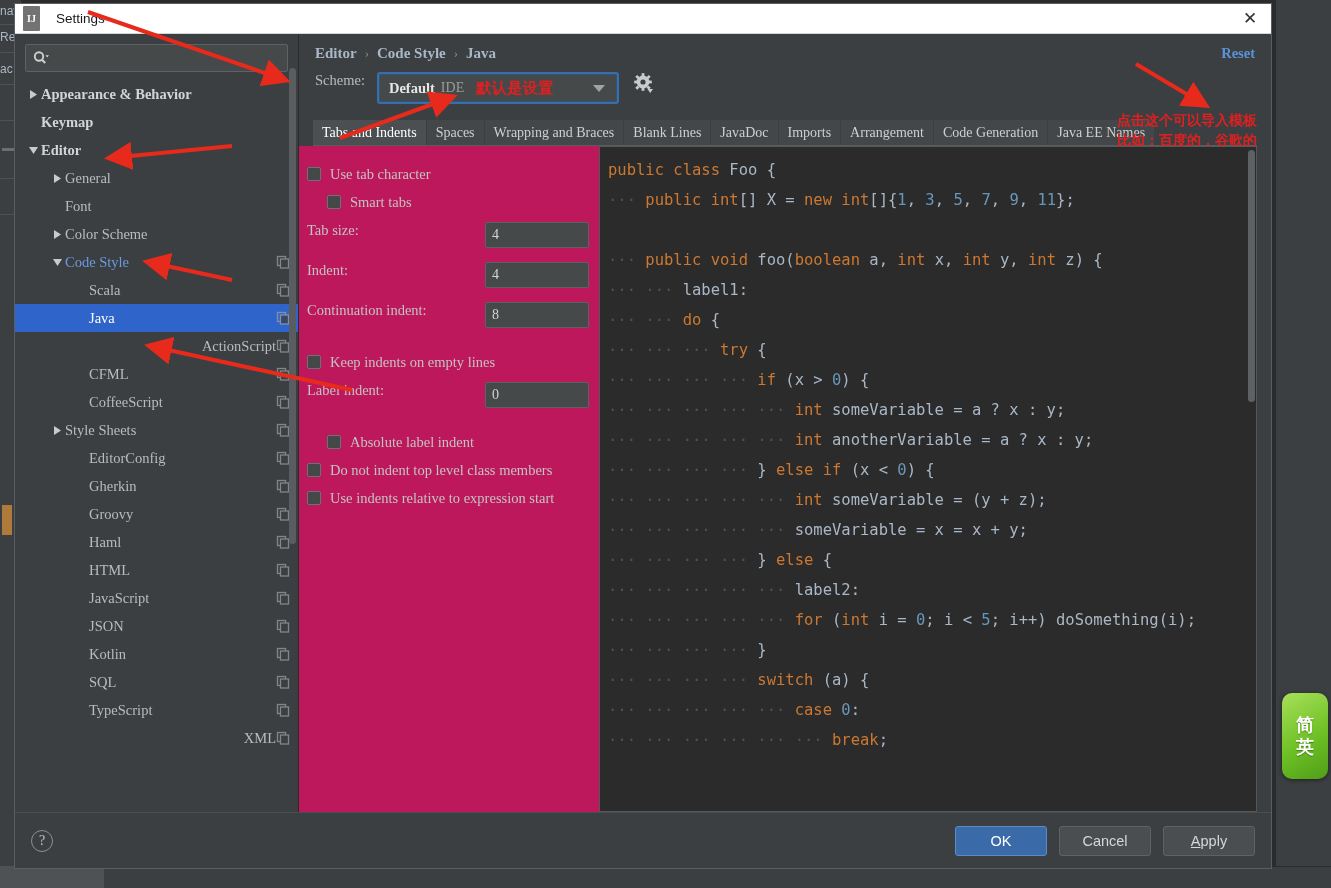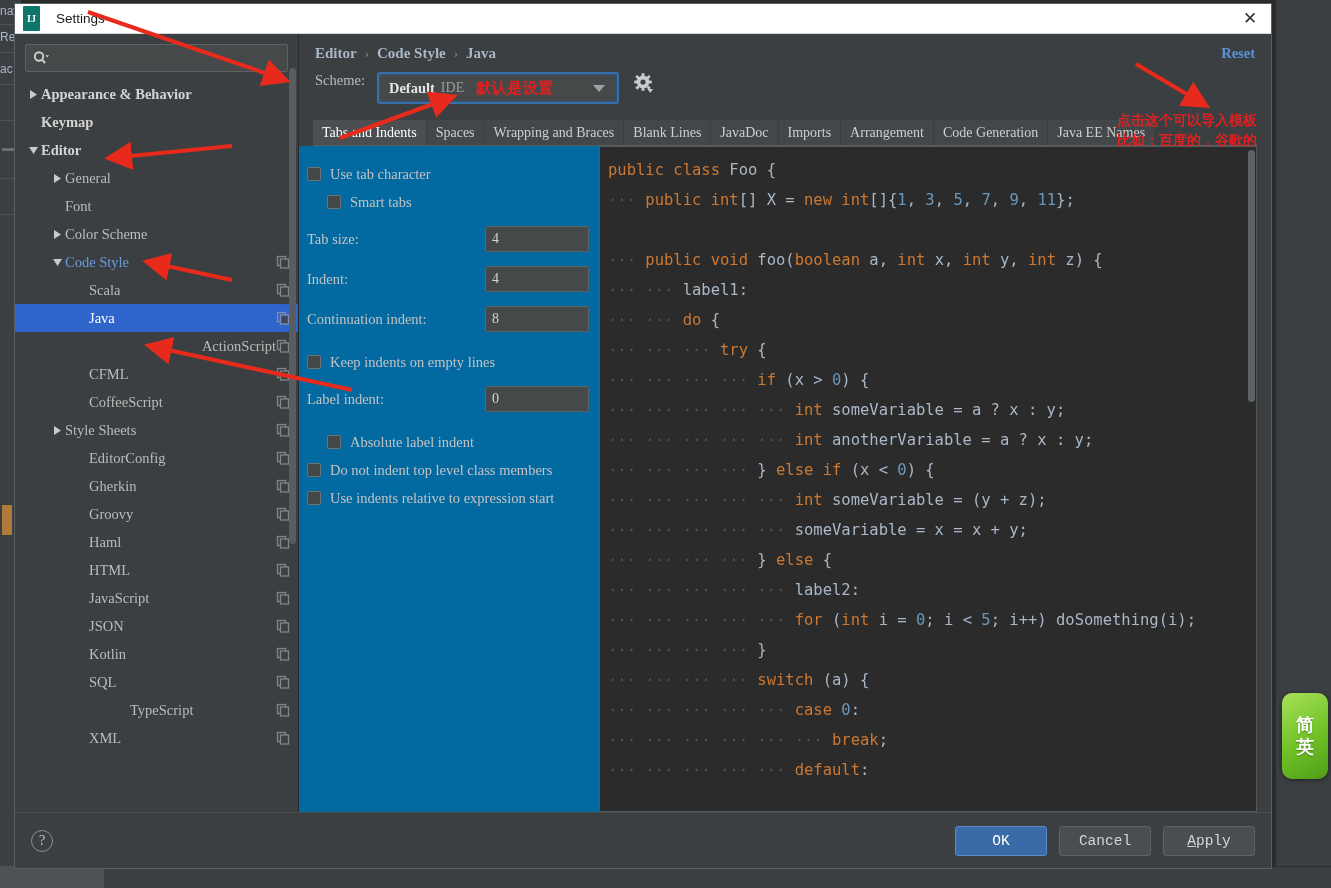--- a/index.html
+++ b/index.html
@@ -46,21 +46,21 @@
     border: 1px solid #5b5e60;
     display: flex; flex-direction: column;
   }
   #titlebar {
     height: 30px; background: #ffffff;
     display: flex; align-items: center;
     padding: 0 8px; flex: none;
     border-bottom: 1px solid #d6d6d6;
   }
   #app-icon {
-    width: 17px; height: 25px; background: #0f766e;
+    width: 17px; height: 25px; background: #737373;
     color: #fff; font-size: 10px; font-weight: bold;
     display: flex; align-items: center; justify-content: center;
     font-family: "Liberation Serif", serif; border-radius: 1px;
     margin-right: 16px; line-height: 1;
   }
   #title-text {
     color: #1a1a1a; font-size: 13.5px;
     font-family: "Liberation Sans", sans-serif;
   }
   #close-btn {
@@ -189,34 +189,34 @@
     background: #434749; border-right: 1px solid #3c3f41;
     white-space: nowrap;
   }
   .tab.active { background: #4b4f51; color: #ffffff; }
 
   #content-area { flex: 1; display: flex; min-height: 0; }
 
   
   #options {
     width: 300px; flex: none; padding: 14px 10px 0 8px;
-    background: #0369a1; position: relative;
+    background: #be185d; position: relative;
   }
   .opt-row { display: flex; align-items: center; height: 28px; margin-bottom: 0; }
   .opt-row.spaced { margin-top: 12px; }
   .cb {
     width: 14px; height: 14px; flex: none;
     border: 1px solid #6e7274; background: #454849; border-radius: 2px;
   }
   .opt-label {
     margin-left: 9px; color: #c3c3c3; font-size: 14.5px;
     font-family: "Liberation Serif", serif; white-space: nowrap;
   }
   .field-row {
-    display: flex; align-items: center; height: 34px; margin-top: 6px;
+    display: flex; align-items: flex-start; height: 34px; margin-top: 6px;
   }
   .field-label {
     color: #c3c3c3; font-size: 14.5px;
     font-family: "Liberation Serif", serif; white-space: nowrap;
   }
   .field-input {
     margin-left: auto; width: 104px; height: 26px;
     background: #45494a; border: 1px solid #5e6264; border-radius: 2px;
     color: #d4d4d4; font-size: 14px; padding: 0 6px;
     font-family: "Liberation Serif", serif;
@@ -256,21 +256,21 @@
   #help-btn {
     width: 22px; height: 22px; border-radius: 50%;
     border: 1px solid #8a8f92; color: #c3c3c3;
     font-size: 14px; display: flex; align-items: center;
     justify-content: center; font-family: "Liberation Serif", serif;
   }
   .btn {
     height: 30px; min-width: 92px; margin-left: 12px;
     border-radius: 3px; border: 1px solid #5e6264;
     background: #4a4e50; color: #d6d6d6;
-    font-size: 14.5px; font-family: Liberation Mono, monospace;
+    font-size: 14.5px; font-family: Liberation Sans, sans-serif;
     display: flex; align-items: center; justify-content: center;
   }
   .btn.primary { background: #3b6aa8; border-color: #5b8cc7; color: #ffffff; }
   #btn-group { margin-left: auto; display: flex; }
   .mnemonic { text-decoration: underline; }
 
   
   #ime-widget {
     position: absolute; right: 3px; top: 693px;
     width: 46px; height: 86px; border-radius: 10px;
@@ -503,29 +503,29 @@
               </svg></span>
           </div>
           <div class="tree-item" style="padding-left: 58px;">
             <span class="tree-arrow"></span>
             <span class="tree-label">SQL</span>
             <span class="copy-icon"><svg width="14" height="14" viewBox="0 0 14 14">
                 <rect x="1.5" y="1.5" width="8" height="9" fill="none" stroke="#9a9ea0" stroke-width="1.3"></rect>
                 <rect x="4.5" y="4" width="8" height="9" fill="#3c3f41" stroke="#9a9ea0" stroke-width="1.3"></rect>
               </svg></span>
           </div>
-          <div class="tree-item" style="padding-left: 58px; gap: 41px;">
+          <div class="tree-item" style="padding-left: 58px;">
             <span class="tree-arrow"></span>
             <span class="tree-label">TypeScript</span>
             <span class="copy-icon"><svg width="14" height="14" viewBox="0 0 14 14">
                 <rect x="1.5" y="1.5" width="8" height="9" fill="none" stroke="#9a9ea0" stroke-width="1.3"></rect>
                 <rect x="4.5" y="4" width="8" height="9" fill="#3c3f41" stroke="#9a9ea0" stroke-width="1.3"></rect>
               </svg></span>
           </div>
-          <div class="tree-item" style="padding-left: 58px;">
+          <div class="tree-item" style="padding-left: 58px; text-align: right;">
             <span class="tree-arrow"></span>
             <span class="tree-label">XML</span>
             <span class="copy-icon"><svg width="14" height="14" viewBox="0 0 14 14">
                 <rect x="1.5" y="1.5" width="8" height="9" fill="none" stroke="#9a9ea0" stroke-width="1.3"></rect>
                 <rect x="4.5" y="4" width="8" height="9" fill="#3c3f41" stroke="#9a9ea0" stroke-width="1.3"></rect>
               </svg></span>
           </div>
         </div>
       <div id="tree-scrollbar"></div>
     </div>
@@ -672,21 +672,20 @@
               <div class="cline"><span class="dots">··· ··· ··· ··· </span><span>} </span><span class="kw">else</span><span> </span><span class="kw">if</span><span> (x &lt; </span><span class="num">0</span><span>) {</span></div>
               <div class="cline"><span class="dots">··· ··· ··· ··· ··· </span><span class="kw">int</span><span> someVariable = (y + z);</span></div>
               <div class="cline"><span class="dots">··· ··· ··· ··· ··· </span><span>someVariable = x = x + y;</span></div>
               <div class="cline"><span class="dots">··· ··· ··· ··· </span><span>} </span><span class="kw">else</span><span> {</span></div>
               <div class="cline"><span class="dots">··· ··· ··· ··· ··· </span><span>label2:</span></div>
               <div class="cline"><span class="dots">··· ··· ··· ··· ··· </span><span class="kw">for</span><span> (</span><span class="kw">int</span><span> i = </span><span class="num">0</span><span>; i &lt; </span><span class="num">5</span><span>; i++) doSomething(i);</span></div>
               <div class="cline"><span class="dots">··· ··· ··· ··· </span><span>}</span></div>
               <div class="cline"><span class="dots">··· ··· ··· ··· </span><span class="kw">switch</span><span> (a) {</span></div>
               <div class="cline"><span class="dots">··· ··· ··· ··· ··· </span><span class="kw">case</span><span> </span><span class="num">0</span><span>:</span></div>
               <div class="cline"><span class="dots">··· ··· ··· ··· ··· ··· </span><span class="kw">break</span><span>;</span></div>
-              <div class="cline"><span class="dots">··· ··· ··· ··· ··· </span><span class="kw">default</span><span>:</span></div>
             </div>
           <div id="preview-scrollbar"></div>
         </div>
 
       </div>
     </div>
   </div>
 
   <div id="footer">
     <div id="help-btn">?</div>

